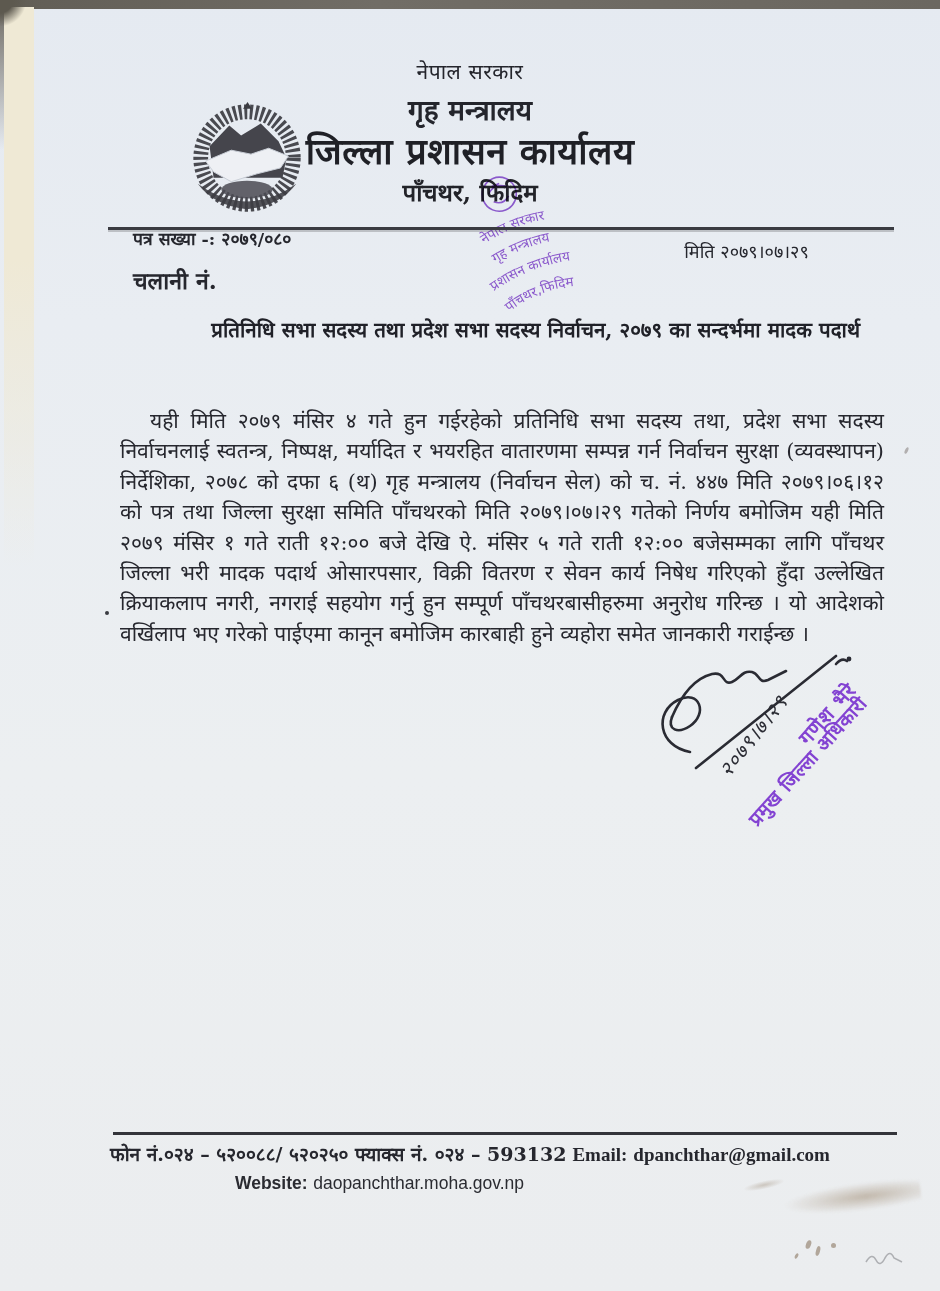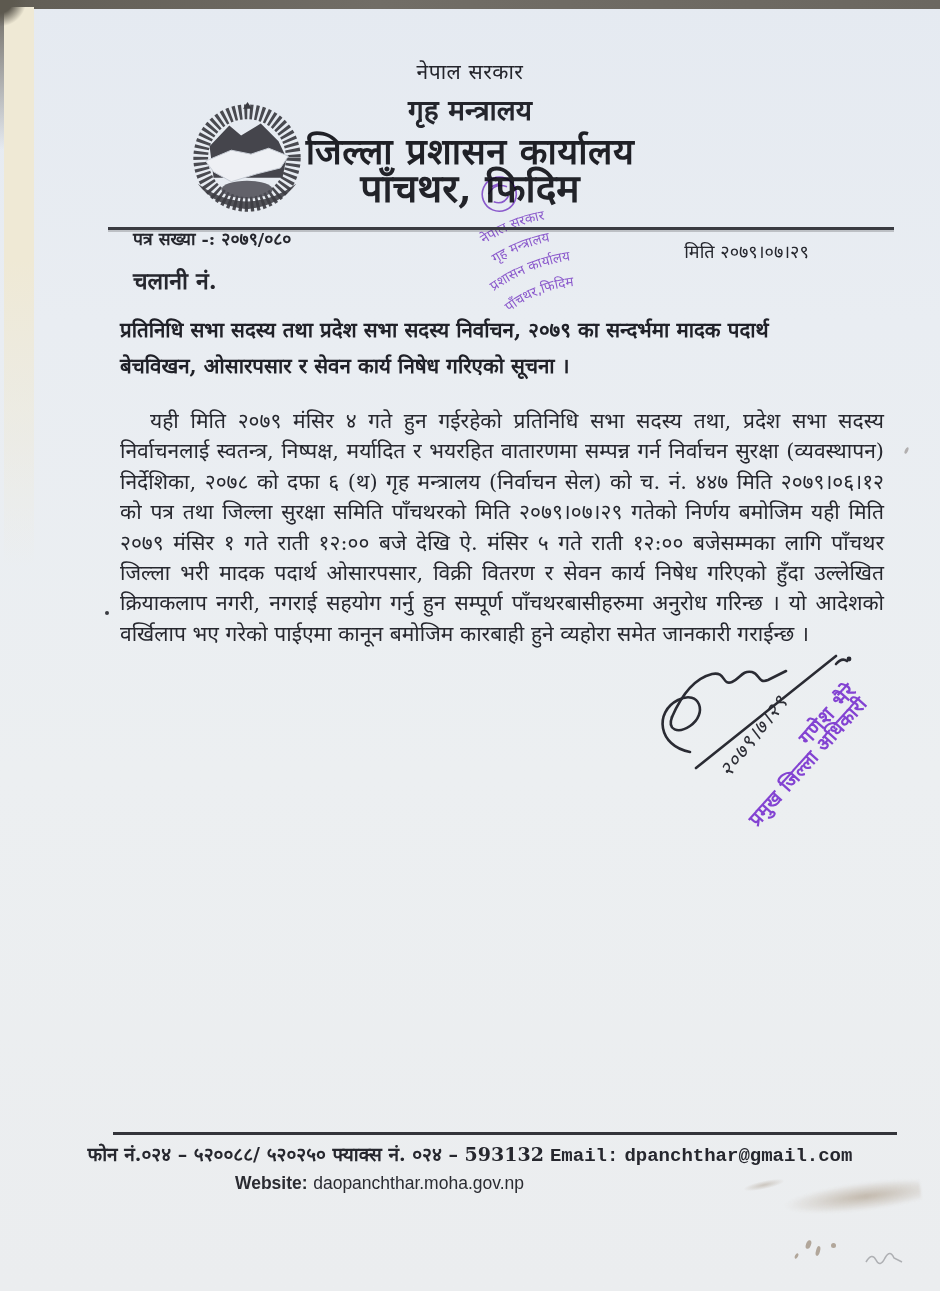--- a/index.html
+++ b/index.html
@@ -13,44 +13,44 @@
   
   .edge-top{left:0;top:0;width:940px;height:9px;background:linear-gradient(90deg,#615d55,#716d66 40%,#6b6760);}
   .edge-left-dark{left:0;top:0;width:7px;height:150px;background:linear-gradient(180deg,#6b675f,rgba(107,103,95,0));}
   .edge-left-strip{left:4px;top:7px;width:30px;height:560px;background:linear-gradient(180deg,#efe9d5 0%,#efe9d5 45%,rgba(239,233,213,0) 100%);border-radius:0 0 8px 0;}
   .edge-corner{left:0;top:0;width:26px;height:26px;background:radial-gradient(circle at 0 0,#5d594f 35%,rgba(93,89,79,0) 72%);}
   
   .hdr{left:0;top:62px;width:940px;text-align:center;line-height:1;}
   .hdr .l1{font-size:21px;letter-spacing:.5px;}
   .hdr .l2{font-size:28px;margin-top:14px;font-weight:bold;}
   .hdr .l3{font-size:36px;margin-top:8px;font-weight:bold;letter-spacing:.5px;color:#1f2026;}
-  .hdr .l4{font-size:39px;font-weight:bold;color:#222329;}
+  .hdr .l4{font-size:24px;margin-top:12px;font-weight:bold;color:#222329;}
   .emblem{left:184px;top:100px;}
   .hdr-rule{left:108px;top:227px;width:786px;height:3px;background:#3a3b41;box-shadow:0 2px 0 rgba(58,59,65,.25);}
   
   .round-stamp{left:428px;top:158px;width:185px;height:175px;transform:rotate(-22deg);opacity:.88;mix-blend-mode:multiply;}
   
   .meta-left1{left:133px;top:226px;font-size:17.5px;font-weight:bold;color:#26272e;}
   .meta-left2{left:133px;top:264px;font-size:23px;font-weight:bold;color:#26272e;}
   .meta-date{left:600px;top:239px;width:293px;text-align:center;font-size:18px;color:#25262d;}
   
-  .subject{left:120px;top:312px;width:740px;text-align:left;font-weight:bold;font-size:20.5px;line-height:36px;color:#202128;}
+  .subject{left:120px;top:312px;width:740px;text-align:right;font-weight:bold;font-size:20.5px;line-height:36px;color:#202128;}
   
   .body-text{left:120px;top:406px;width:764px;font-size:21px;line-height:30.4px;text-align:justify;text-indent:30px;color:#26272e;}
   .ink-dot{left:105px;top:611px;width:4px;height:4px;border-radius:50%;background:#3a3b42;}
   
   .sig-svg{left:638px;top:634px;}
   .sig-date{left:693px;top:722px;width:120px;text-align:center;transform:rotate(-52deg);font-size:20px;font-style:italic;color:#2b2c34;letter-spacing:1px;}
   .stamp-name{left:757px;top:700px;width:140px;text-align:center;transform:rotate(-48deg);font-size:20px;font-weight:bold;color:#7b35d0;opacity:.92;letter-spacing:1px;}
   .stamp-title{left:695px;top:748px;width:225px;text-align:center;transform:rotate(-48deg);font-size:19px;font-weight:bold;color:#7b35d0;opacity:.92;letter-spacing:.5px;}
   
   .ftr-rule{left:113px;top:1132px;width:784px;height:3px;background:#33343a;}
   .ftr-line1{left:0;top:1141px;width:940px;text-align:center;font-size:19px;color:#26272e;}
   .ftr-line1 .dv{font-weight:bold;}
-  .ftr-line1 .lat{font-family:Liberation Mono, monospace;font-weight:bold;}
+  .ftr-line1 .lat{font-family:Liberation Serif, serif;font-weight:bold;}
   .ftr-line2{left:0;top:1173px;width:759px;text-align:center;font-size:17.5px;color:#2a2b31;}
   .ftr-line2 .wl{font-weight:bold;font-family:"Liberation Sans","DejaVu Sans",sans-serif;}
   .ftr-line2 .wv{font-family:"Liberation Sans","DejaVu Sans",sans-serif;}
   
   .smudge1{left:783px;top:1184px;width:138px;height:28px;transform:rotate(-7deg);
     background:radial-gradient(ellipse at 60% 50%,rgba(138,112,80,.42),rgba(138,112,80,0) 70%);filter:blur(1px);}
   .smudge2{left:744px;top:1181px;width:40px;height:8px;transform:rotate(-12deg);
     background:radial-gradient(ellipse,rgba(130,106,78,.3),rgba(130,106,78,0) 75%);}
   .speck{border-radius:50%;background:rgba(120,96,70,.5);}
   .sp1{left:806px;top:1240px;width:5px;height:9px;transform:rotate(20deg);}
@@ -106,21 +106,20 @@
   </svg>
 
   <div class="abs hdr-rule"></div>
 
   <div class="abs meta-left1">पत्र सख्या -: २०७९/०८०</div>
   <div class="abs meta-left2">चलानी नं.</div>
   <div class="abs meta-date">मिति २०७९।०७।२९</div>
 
   <div class="abs subject">
     <div>प्रतिनिधि सभा सदस्य तथा प्रदेश सभा सदस्य निर्वाचन, २०७९ का सन्दर्भमा मादक पदार्थ</div>
-    <div>बेचविखन, ओसारपसार र सेवन कार्य निषेध गरिएको सूचना ।</div>
   </div>
 
   <div class="abs body-text">यही मिति २०७९ मंसिर ४ गते हुन गईरहेको प्रतिनिधि सभा सदस्य तथा, प्रदेश सभा सदस्य निर्वाचनलाई स्वतन्त्र, निष्पक्ष, मर्यादित र भयरहित वातारणमा सम्पन्न गर्न निर्वाचन सुरक्षा (व्यवस्थापन) निर्देशिका, २०७८ को दफा ६ (थ) गृह मन्त्रालय (निर्वाचन सेल) को च. नं. ४४७ मिति २०७९।०६।१२ को पत्र तथा जिल्ला सुरक्षा समिति पाँचथरको मिति २०७९।०७।२९ गतेको निर्णय बमोजिम यही मिति २०७९ मंसिर १ गते राती १२:०० बजे देखि ऐ. मंसिर ५ गते राती १२:०० बजेसम्मका लागि पाँचथर जिल्ला भरी मादक पदार्थ ओसारपसार, विक्री वितरण र सेवन कार्य निषेध गरिएको हुँदा उल्लेखित क्रियाकलाप नगरी, नगराई सहयोग गर्नु हुन सम्पूर्ण पाँचथरबासीहरुमा अनुरोध गरिन्छ । यो आदेशको वर्खिलाप भए गरेको पाईएमा कानून बमोजिम कारबाही हुने व्यहोरा समेत जानकारी गराईन्छ ।</div>
   <div class="abs ink-dot"></div>
 
   <svg class="abs sig-svg" width="260" height="160" viewBox="0 0 260 160">
     <g fill="none" stroke="#2a2b33" stroke-width="2.6" stroke-linecap="round">
       <path d="M 52 118 C 20 112 16 78 40 66 C 62 55 70 80 52 92 C 40 100 29 96 34 83"></path>
       <path d="M 34 83 C 44 60 58 44 74 40 C 88 37 84 52 94 48 C 102 45 104 36 114 38 C 122 40 120 50 130 46 L 148 37"></path>
       <path d="M 58 134 L 198 22"></path>

